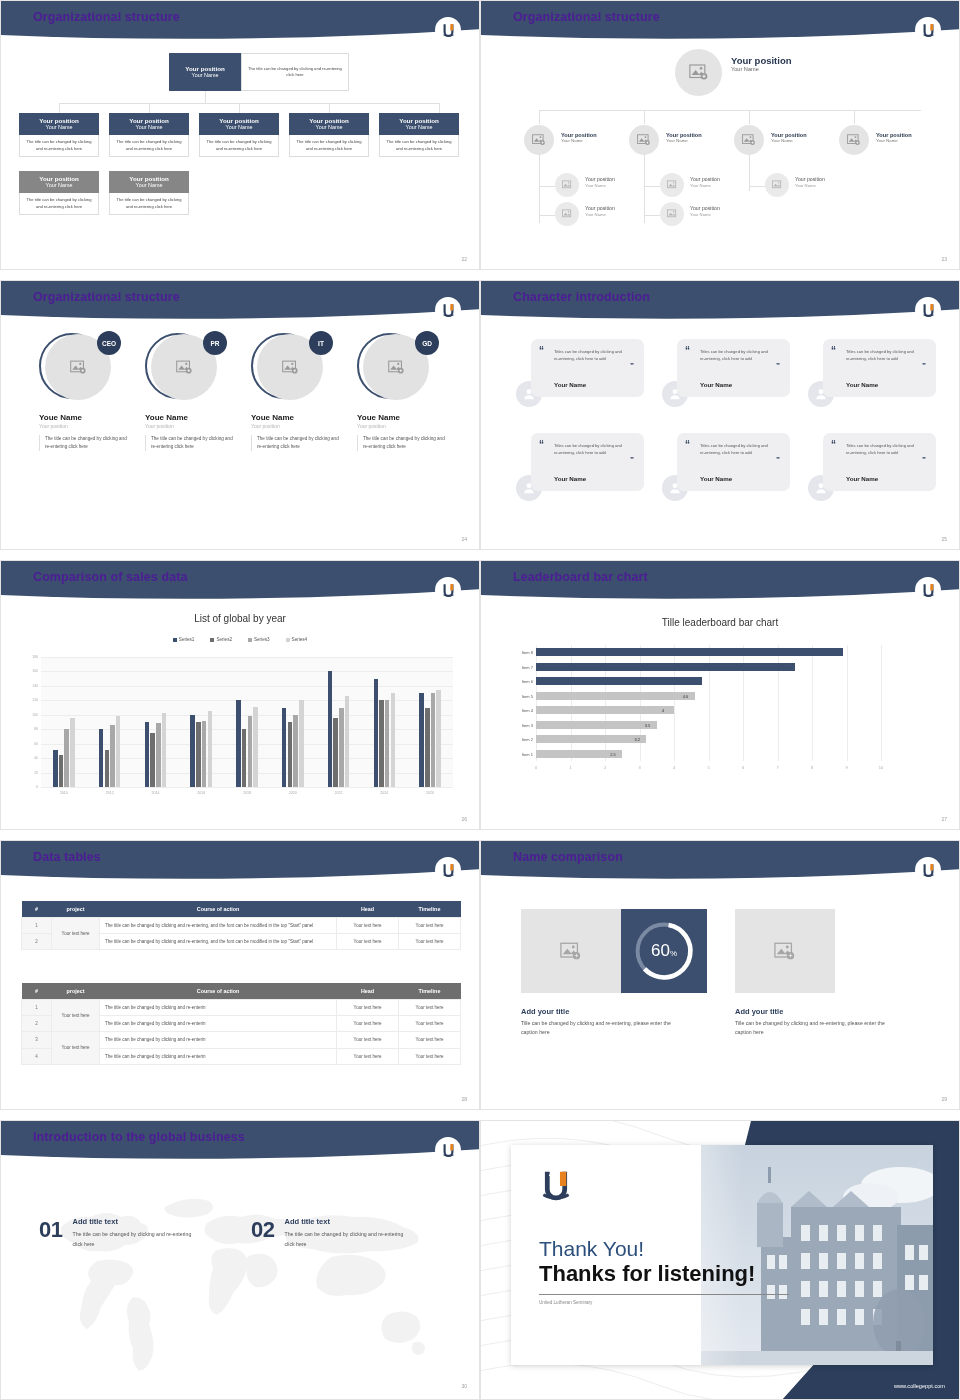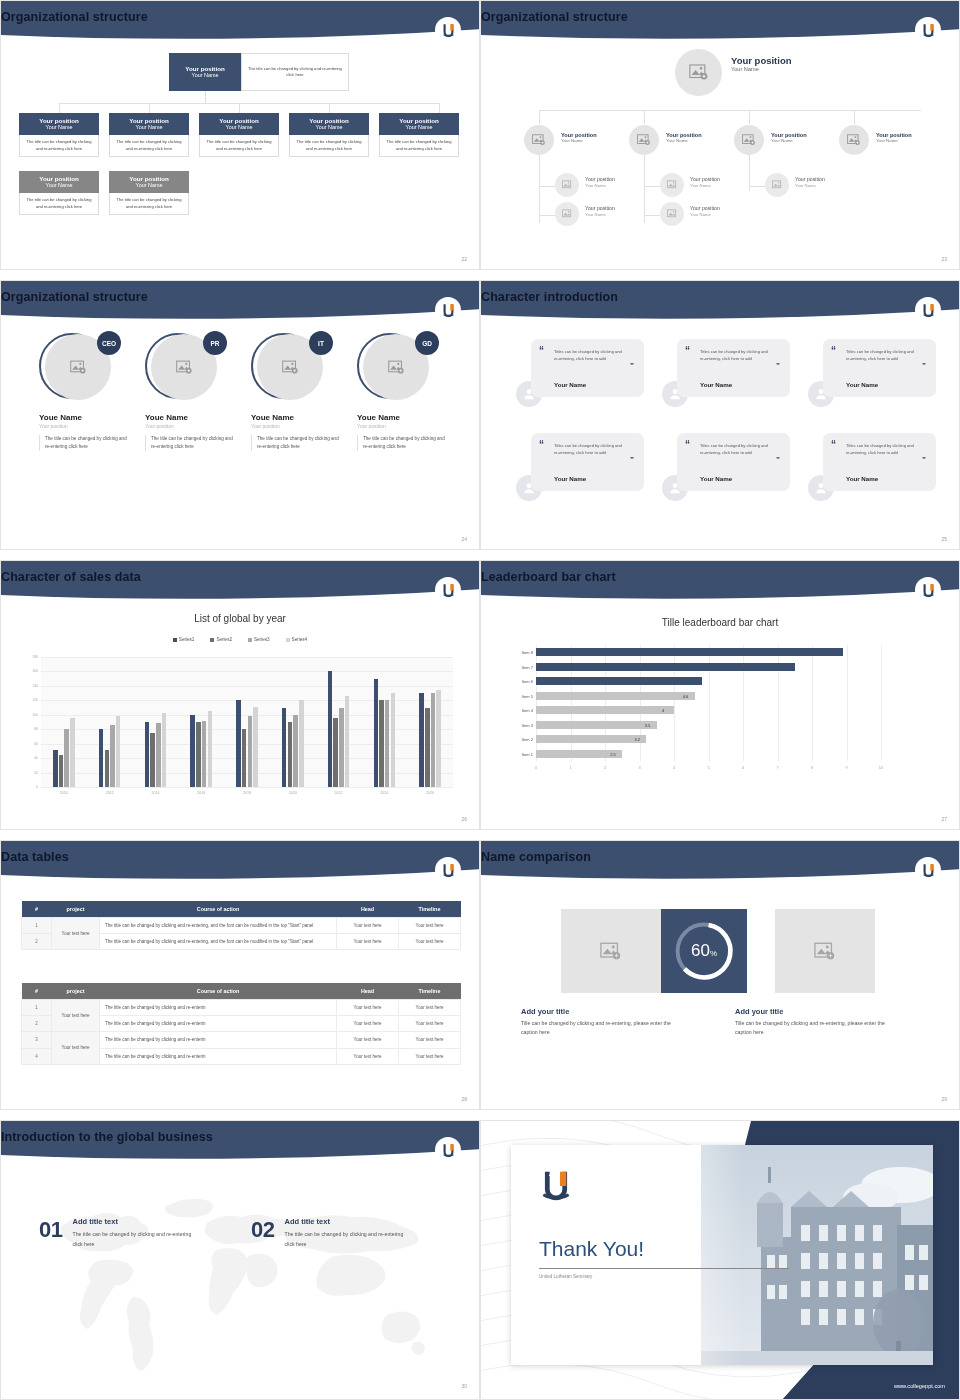--- a/index.html
+++ b/index.html
@@ -21,22 +21,22 @@
     position: relative;
     width: 480px; height: 270px;
     background: #fff;
     overflow: hidden;
     border: 1px solid #e3e3e3;
   }
   
   .hdr { position: absolute; top:0; left:0; width:480px; height:44px; overflow:hidden; }
   .hdr svg { position:absolute; top:0; left:0; }
   .hdr-title {
-    position: absolute; left: 0; top: 9px;
-    color: #0f172a; font-size: 12.5px; font-weight: bold;
+    position: absolute; left: 32px; top: 9px;
+    color: #4c1d95; font-size: 12.5px; font-weight: bold;
     letter-spacing: .1px;
     z-index: 3;
   }
   .logo {
     position: absolute; right: 18px; top: 16px;
     width: 26px; height: 26px; border-radius: 50%;
     background: #ffffff; z-index: 4;
     display:flex; align-items:center; justify-content:center;
   }
   .logo svg { display:block; }
@@ -144,21 +144,21 @@
   .tbl td {
     font-size:4.5px; color:#555; padding:4px 5px; border:1px solid #ececec;
     background:#fff; line-height:1.6;
   }
   .tbl td.idx { text-align:center; background:#f6f6f6; color:#777; width:30px;}
   .tbl td.proj { text-align:center; background:#f6f6f6; width:48px;}
   .tbl td.hd { text-align:center; width:62px;}
   .tbl td.tl { text-align:center; width:62px;}
 
   
-  .dc-wrap { position:absolute; display:flex;margin-left:40px; }
+  .dc-wrap { position:absolute; display:flex; }
   .dc-img { width:100px; height:84px; background:#e4e4e4;
     display:flex;align-items:center;justify-content:center;}
   .dc-ring { width:86px; height:84px; background:#3c4f6e;
     display:flex;align-items:center;justify-content:center; position:relative;}
   .dc-title { font-size:7.5px; font-weight:bold; color:#2c3e5c; }
   .dc-desc { font-size:5.2px; color:#555; line-height:1.7; margin-top:3px; width:165px;}
 
   
   .bignum { font-size:22px; font-weight:bold; color:#2c3e5c; letter-spacing:-0.5px;}
   .addt { font-size:7.5px; font-weight:bold; color:#2c3e5c; }
@@ -616,21 +616,21 @@
   </div>
 
   <div class="gap"></div>
 
   <div class="slide">
     <div class="hdr">
       <svg width="480" height="44" viewBox="0 0 480 44">
           <path d="M0,0 H480 V28 Q240,44 0,34 Z" fill="#3c4f6e"></path>
         </svg>
     </div>
-    <div class="hdr-title">Character of sales data</div>
+    <div class="hdr-title">Comparison of sales data</div>
     <div class="logo">
       <svg width="17" height="17" viewBox="0 0 24 24">
           <path d="M5 3 v11 a7 7 0 0 0 14 0 v-11 h-3 v11 a4 4 0 0 1 -8 0 v-11 z" fill="#2c3e5c"></path>
           <rect x="14.5" y="3" width="4" height="9" fill="#e8821e"></rect>
           <path d="M5 18 q7 4 14 0" stroke="#2c3e5c" stroke-width="1.6" fill="none"></path>
         </svg>
     </div>
 
     <div class="chart-title">List of global by year</div>
     <div class="legend" id="s26-legend">
@@ -1079,20 +1079,21 @@
         <svg width="38" height="38" viewBox="0 0 24 24">
           <path d="M5 3 v11 a7 7 0 0 0 14 0 v-11 h-3 v11 a4 4 0 0 1 -8 0 v-11 z" fill="#2c3e5c"></path>
           <rect x="14.5" y="3" width="4" height="9" fill="#e8821e"></rect>
           <path d="M4 17.5 q8 4.5 16 0" stroke="#2c3e5c" stroke-width="1.7" fill="none"></path>
           <path d="M7.6 5.2 h3.4 M9.3 3.6 v3.4" stroke="#fff" stroke-width="1"></path>
         </svg>
       </div>
 
       <div style="position:absolute; left:28px; top:92px;">
         <div class="ty-h1">Thank You!</div>
+        <div class="ty-h2">Thanks for listening!</div>
         <div style="width:250px; height:1px; background:#888; margin-top:7px;"></div>
         <div class="ty-sub">United Lutheran Seminary</div>
       </div>
     </div>
 
     <div class="ty-url">www.collegeppt.com</div>
   </div>
 
 </div>
 

